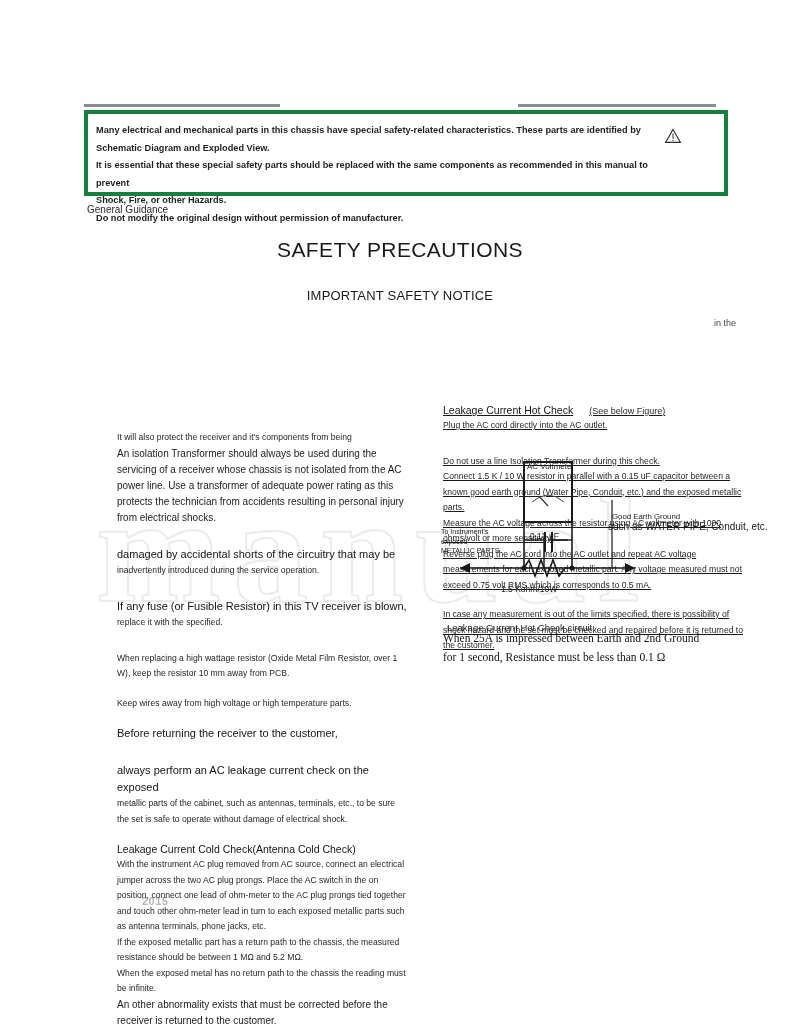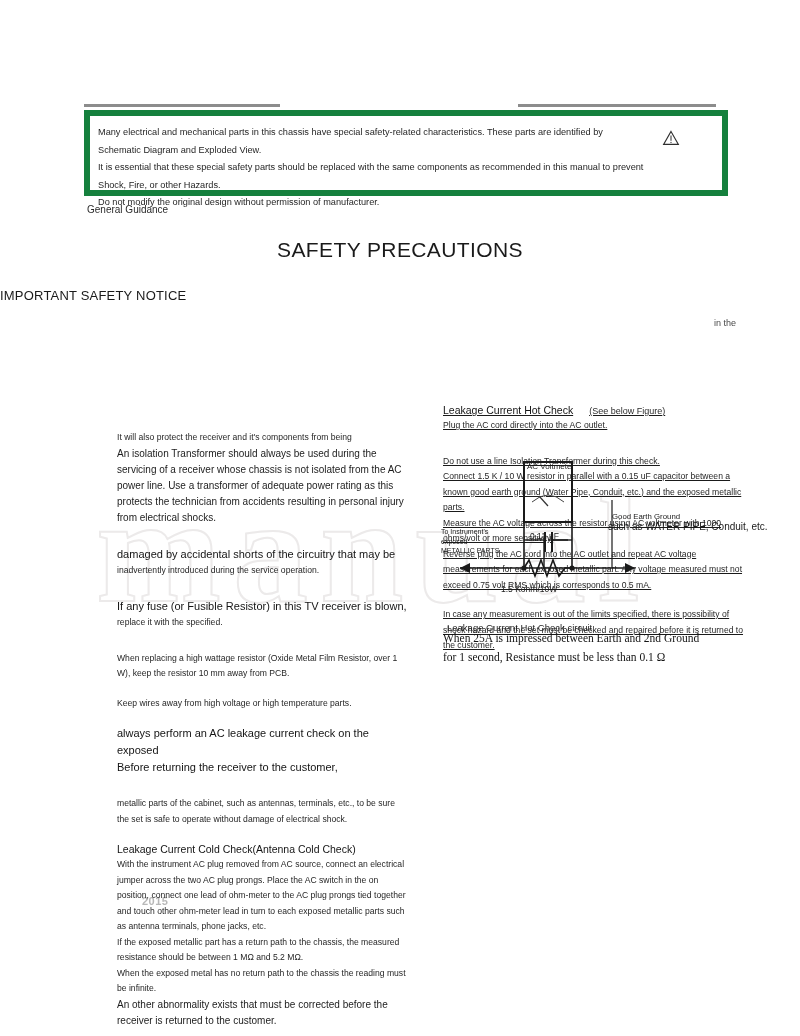--- a/index.html
+++ b/index.html
@@ -63,24 +63,25 @@
   .rule-left  { left: 84px;  top: 104px; width: 196px; }
   .rule-right { left: 518px; top: 104px; width: 198px; }
 
   
   .safety-box {
     position: absolute;
     left: 84px;
     top: 110px;
     width: 644px;
     height: 86px;
-    border: 6px solid #15803d;
+    border: 4px solid #15803d;
     box-sizing: border-box;
     background: transparent;
     z-index: 3;
+    font-weight: bold;
   }
   .safety-box-text {
     position: absolute;
     left: 8px;
     top: 8px;
     width: 560px;
     font-size: 9.2px;
     line-height: 17.5px;
     color: #1f1f1f;
   }
@@ -111,21 +112,21 @@
     font-size: 21px;
     letter-spacing: 0.4px;
     color: #1a1a1a;
     z-index: 3;
   }
   .doc-subtitle {
     position: absolute;
     left: 0;
     top: 288px;
     width: 800px;
-    text-align: left;
+    text-align: center;
     font-size: 13px;
     letter-spacing: 0.2px;
     color: #1a1a1a;
     z-index: 3;
   }
   .stray-in-the {
     position: absolute;
     left: 714px;
     top: 318px;
     font-size: 9px;
@@ -241,22 +242,22 @@
 
   <div class="col col-left">
     <p class="para t-sm tight">It will also protect the receiver and it's components from being</p>
     <p class="para t-md gap-lg">An isolation Transformer should always be used during the servicing of a receiver whose chassis is not isolated from the AC power line. Use a transformer of adequate power rating as this protects the technician from accidents resulting in personal injury from electrical shocks.</p>
     <p class="para t-lg tight">damaged by accidental shorts of the circuitry that may be</p>
     <p class="para t-sm gap-lg">inadvertently introduced during the service operation.</p>
     <p class="para t-lg tight">If any fuse (or Fusible Resistor) in this TV receiver is blown,</p>
     <p class="para t-sm gap-lg">replace it with the specified.</p>
     <p class="para t-sm gap-md">When replacing a high wattage resistor (Oxide Metal Film Resistor, over 1 W), keep the resistor 10 mm away from PCB.</p>
     <p class="para t-sm gap-md">Keep wires away from high voltage or high temperature parts.</p>
+    <p class="para t-lg gap-lg">Before returning the receiver to the customer,</p>
     <p class="para t-lg tight">always perform an AC leakage current check on the exposed</p>
-    <p class="para t-lg gap-lg">Before returning the receiver to the customer,</p>
     <p class="para t-sm gap-md">metallic parts of the cabinet, such as antennas, terminals, etc., to be sure the set is safe to operate without damage of electrical shock.</p>
     <p class="para t-hd tight">Leakage Current Cold Check(Antenna Cold Check)</p>
     <p class="para t-sm tight">With the instrument AC plug removed from AC source, connect an electrical jumper across the two AC plug prongs. Place the AC switch in the on position, connect one lead of ohm-meter to the AC plug prongs tied together and touch other ohm-meter lead in turn to each exposed metallic parts such as antenna terminals, phone jacks, etc.</p>
     <p class="para t-sm tight">If the exposed metallic part has a return path to the chassis, the measured resistance should be between 1 MΩ and 5.2 MΩ.</p>
     <p class="para t-sm tight">When the exposed metal has no return path to the chassis the reading must be infinite.</p>
     <p class="para t-md tight">An other abnormality exists that must be corrected before the receiver is returned to the customer.</p>
   </div>
 
   <div class="col col-right">
     <div class="hot-head-row">

